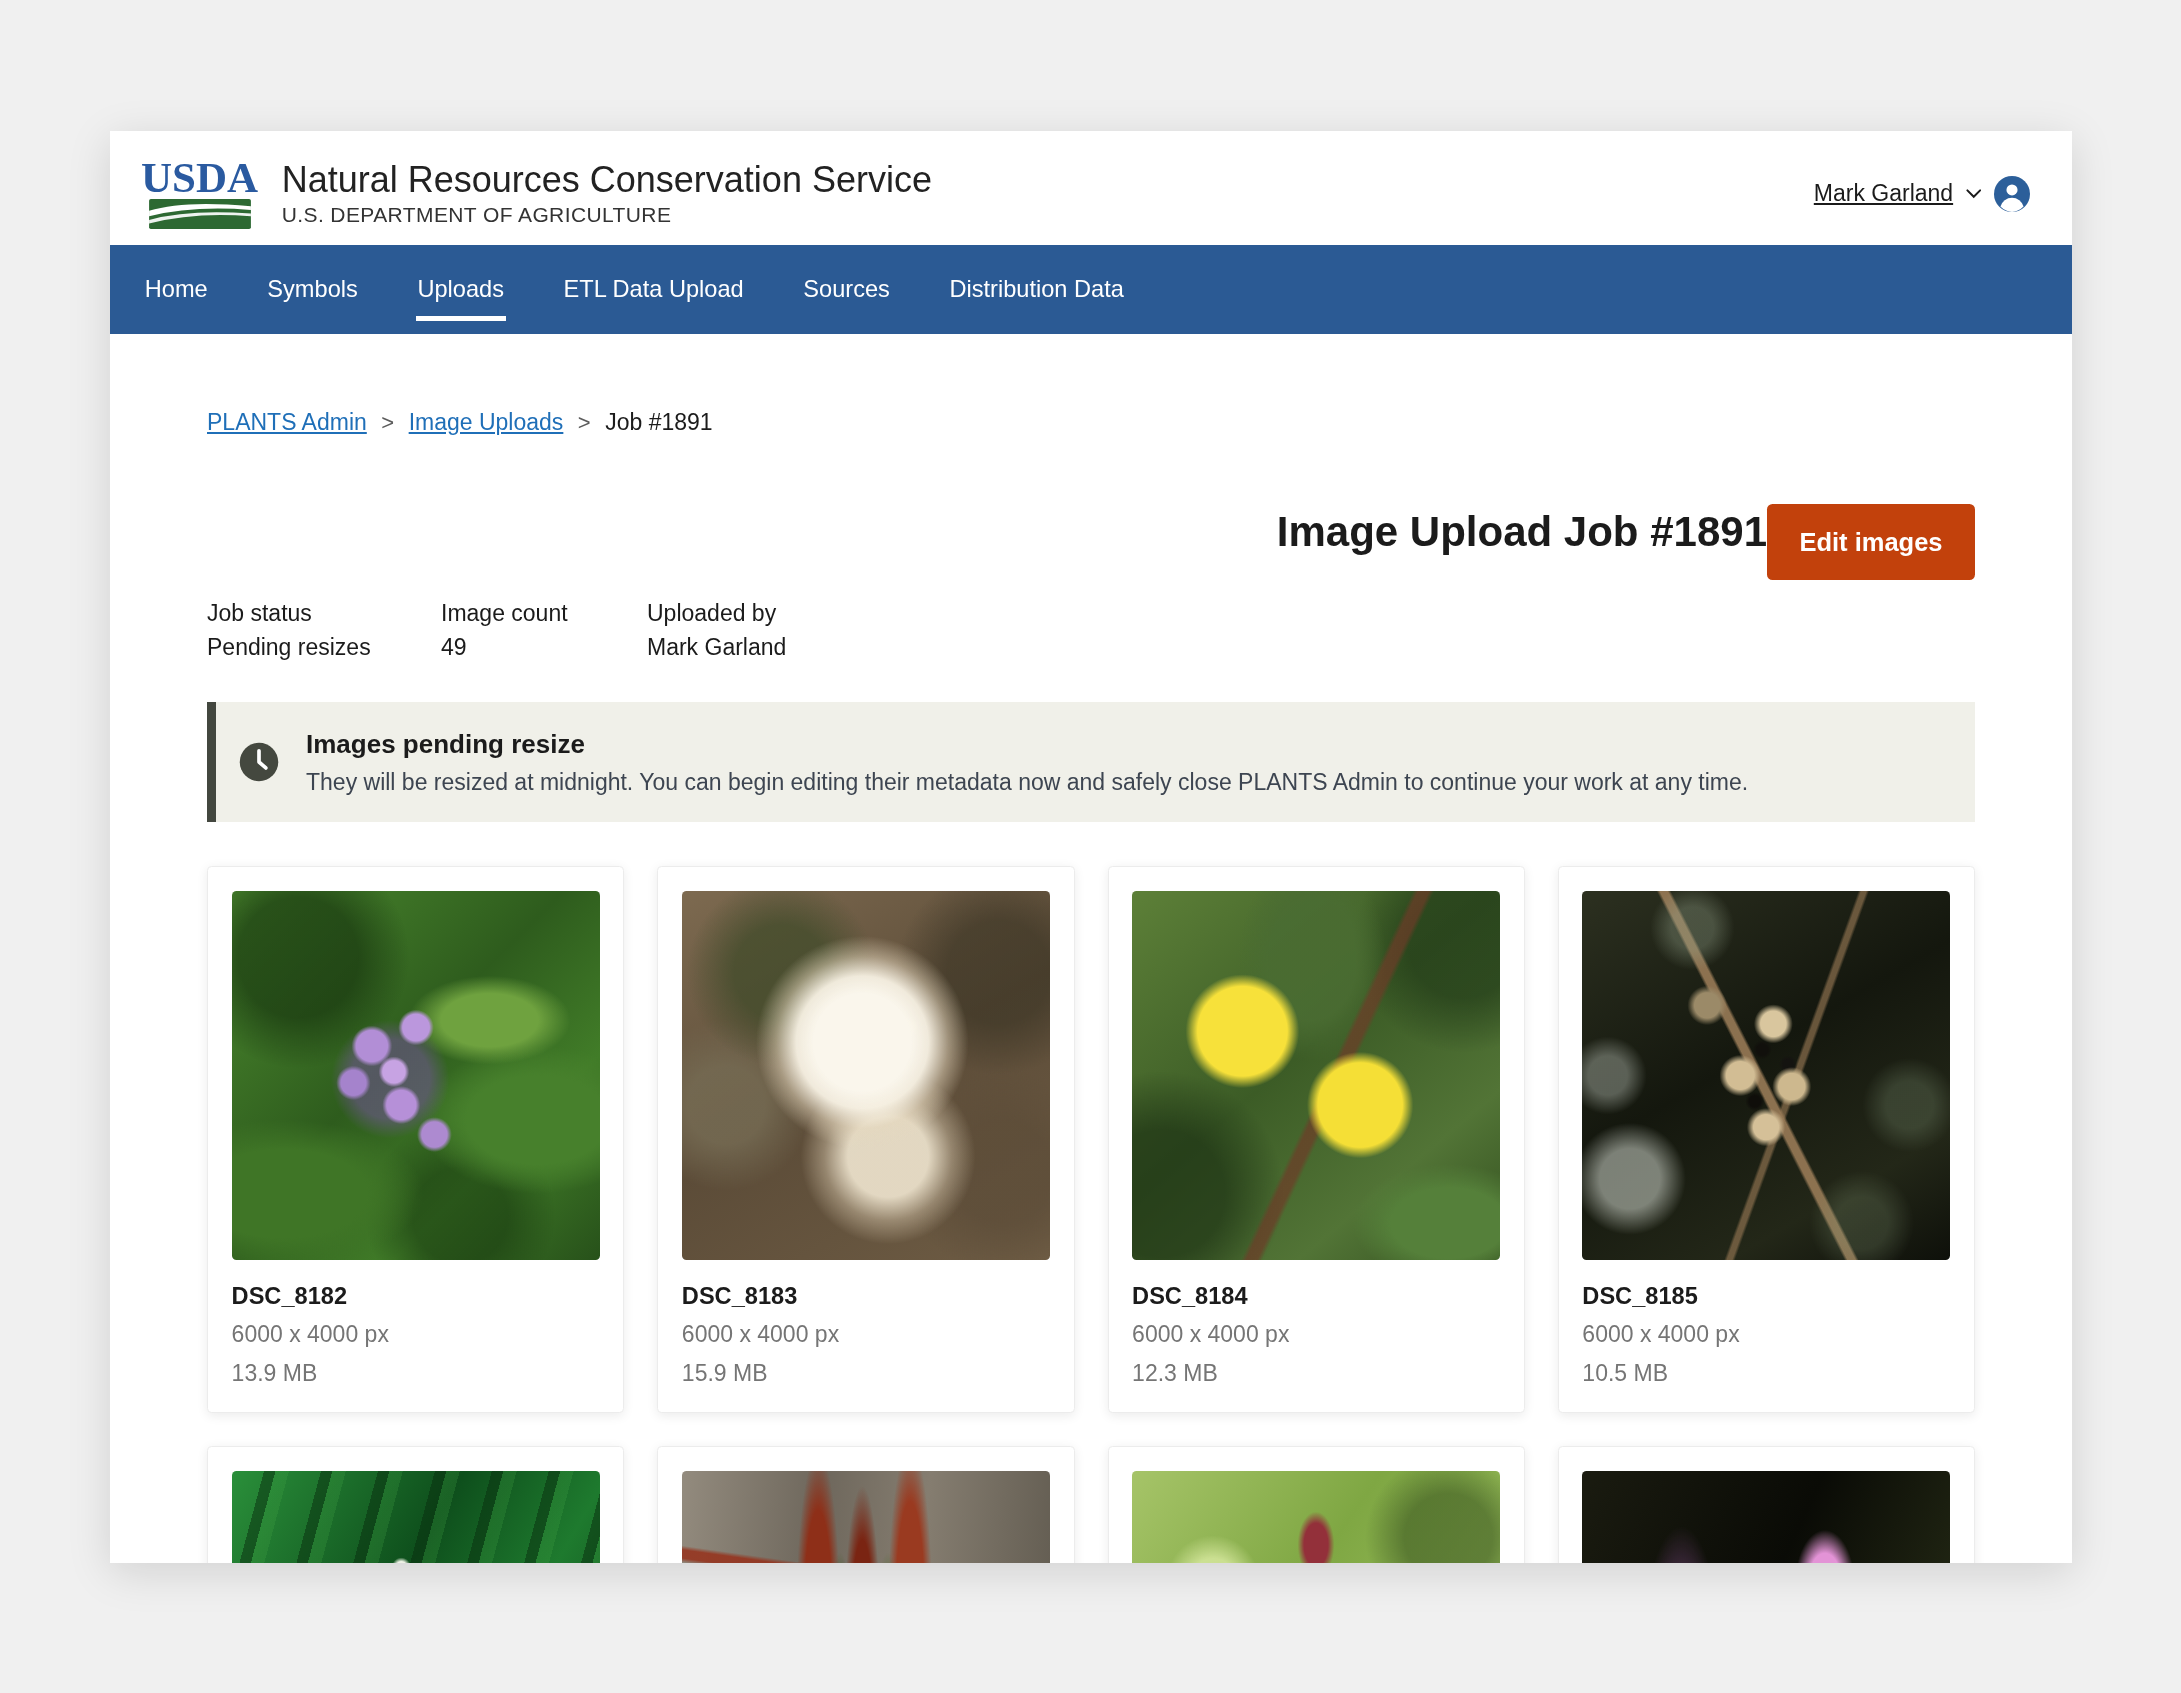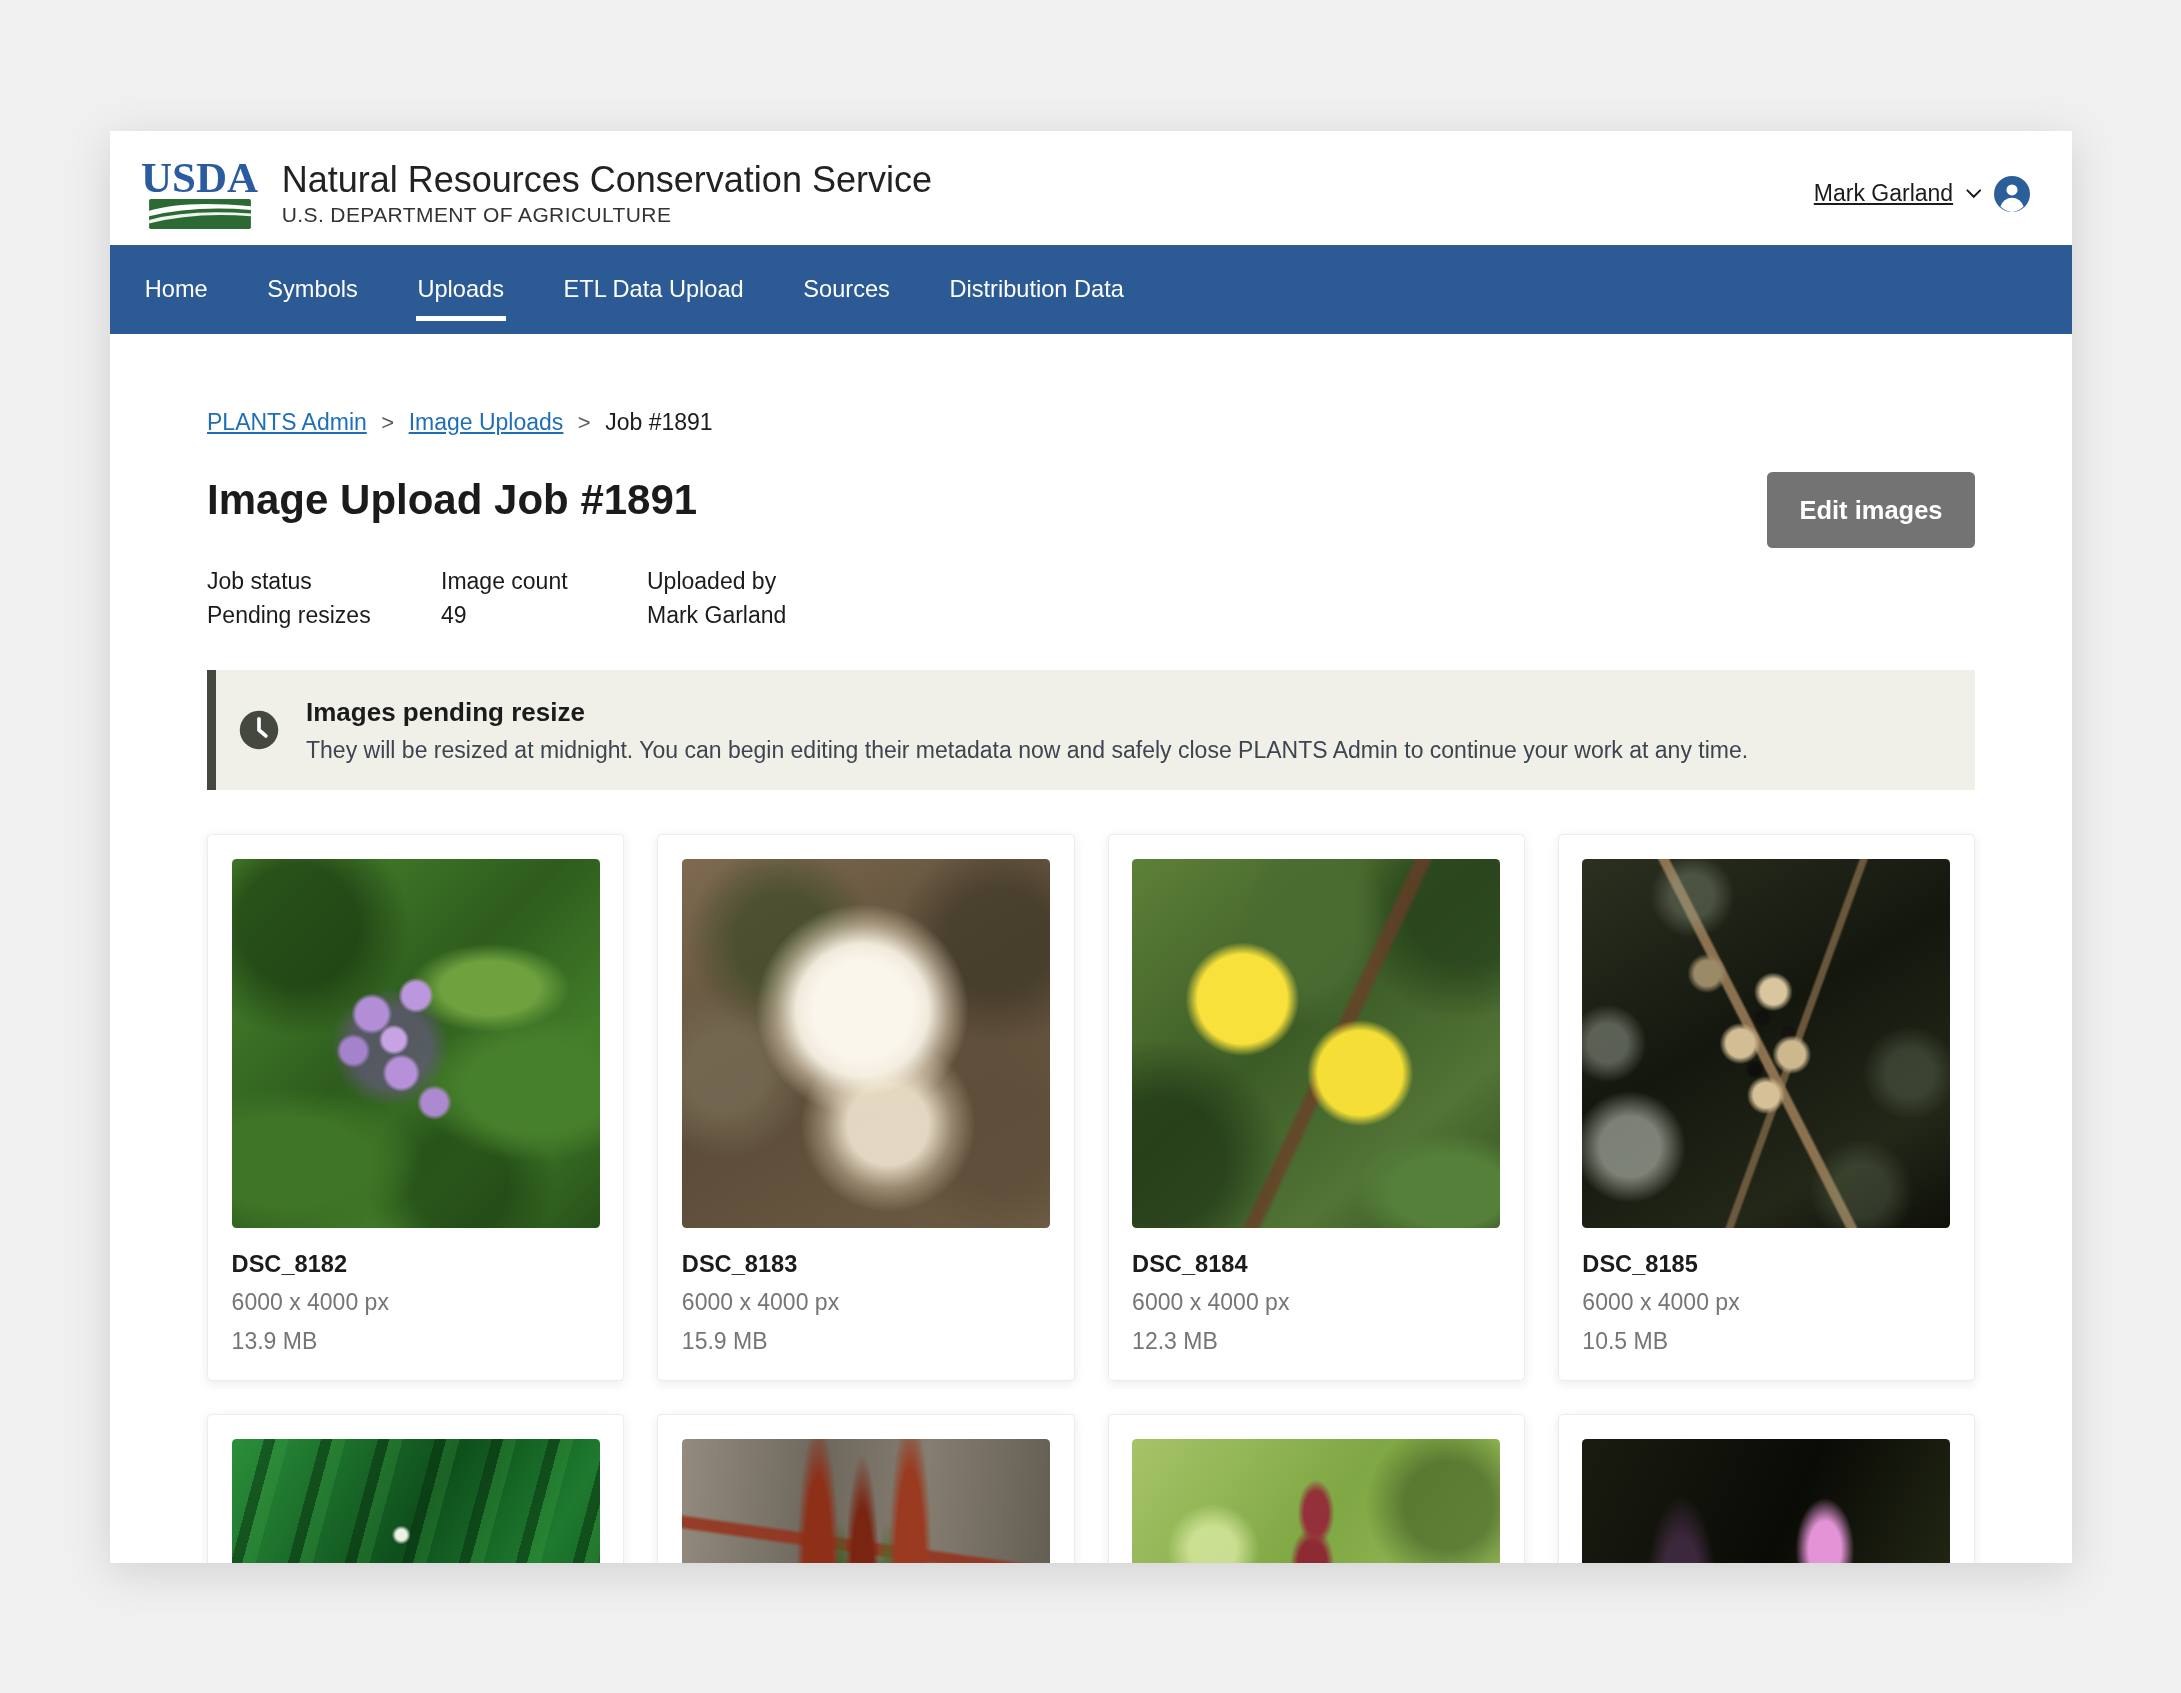--- a/index.html
+++ b/index.html
@@ -49,25 +49,25 @@
   .nav-item.active::after {
     content:""; position:absolute; left:0; right:0; bottom:-12.7px;
     height:5.5px; background:#FFFFFF;
   }
   
   .content { padding:75px 97px 0; }
   .crumbs { display:flex; align-items:center; gap:14.5px; font-size:23px; line-height:27px; }
   .crumb-link { color:#1F6FB8; text-decoration:underline; cursor:pointer; }
   .crumb-sep { color:#5c5c5c; font-size:22px; }
   .crumb-current { color:#1B1B1B; }
-  .title-row { margin-top:36px; display:flex; justify-content:space-between; align-items:flex-start; }
+  .title-row { margin-top:68px; display:flex; justify-content:flex-end; align-items:flex-start; }
   h1.page-title { font-size:42px; line-height:55px; font-weight:700; color:#1B1B1B; }
   .btn-primary {
     width:208px; height:76px; border:none; border-radius:5.5px;
-    background:#737373; color:#fff; font-size:25.5px; font-weight:700;
+    background:#c2410c; color:#fff; font-size:25.5px; font-weight:700;
     font-family:inherit; cursor:pointer;
   }
   .stats { display:flex; margin-top:20px; }
   .stat1 { width:234px; } .stat2 { width:206px; }
   .stat-label { font-size:23px; line-height:27px; color:#1B1B1B; }
   .stat-value { font-size:23px; line-height:27px; color:#1B1B1B; margin-top:7.3px; }
   
   .alert {
     margin-top:41px; background:#F0F0E9; border-left:9px solid #43473F;
     min-height:120px; display:flex; align-items:center; gap:26px;

